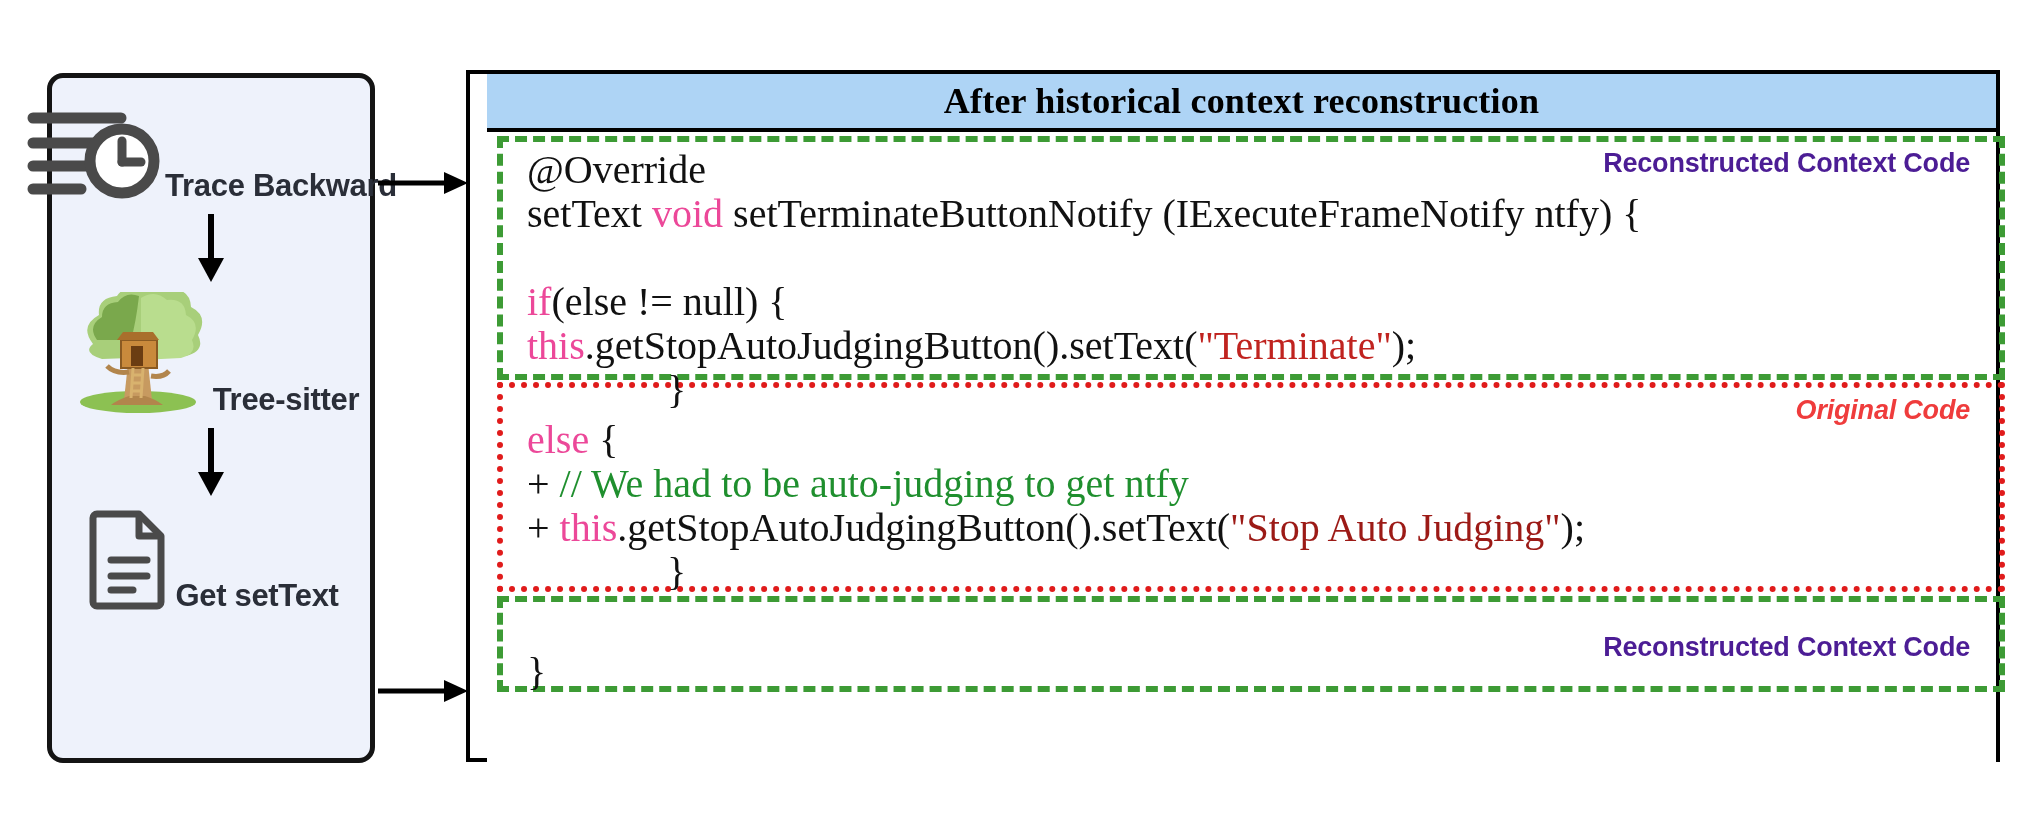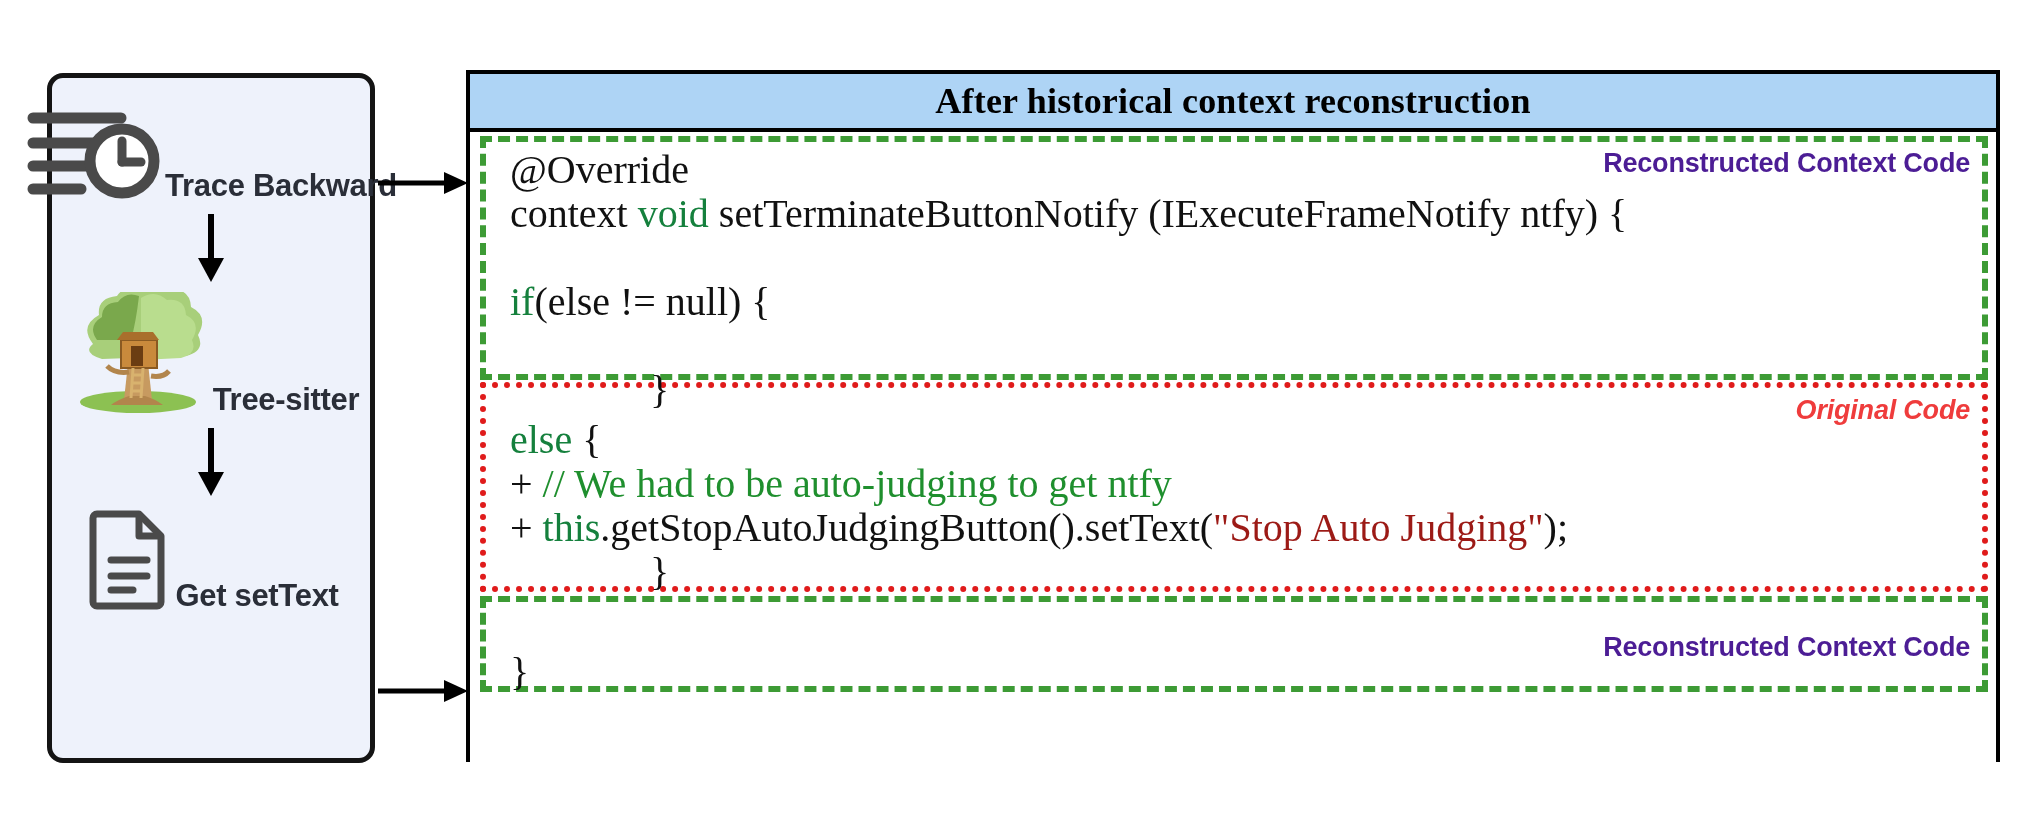--- a/index.html
+++ b/index.html
@@ -20,21 +20,21 @@
     margin-top:6px; white-space:nowrap;
   }
   .down-arrow{display:block;margin:8px 0 4px 0;}
 
   
   .side-arrow{position:absolute;}
 
   
   #code-card{
     position:absolute; left:466px; top:70px; width:1534px; height:692px;
-    border:4px solid #000; box-sizing:border-box; background:#fff;
+    border:4px solid #000; box-sizing:border-box; background:#fff;padding-left:17px;
   }
   #code-header{
     height:58px; background:#aed4f5; border-bottom:4px solid #000;
     display:flex; align-items:center; justify-content:center;
     box-sizing:border-box;
   }
   #code-header-title{
     font-family:"Liberation Serif",serif; font-weight:bold;
     font-size:36px; color:#000; letter-spacing:0.2px;
   }
@@ -50,21 +50,21 @@
     font-family:"Liberation Sans",sans-serif;
   }
   .label-green{color:#4c1d95;}
   .label-red{color:#ef3c3c;font-style:italic;}
 
   
   .code-line{
     position:absolute; font-family:"Liberation Serif",serif;
     font-size:40px; color:#111; white-space:pre; line-height:1;
   }
-  .kw{color:#15803d;}
+  .kw{color:#ec4899;}
   .str{color:#c0231f;}
   .str-dark{color:#9c1a16;}
   .cmt{color:#1f8f2e;}
 </style>
 </head>
 <body>
 
 <div id="pipeline-panel">
 
   <div class="stage">
@@ -174,25 +174,26 @@
     <span class="anno-label label-green" style="top:16px;right:22px;">Reconstructed Context Code</span>
 
     <div class="anno-box box-red" style="left:10px;top:250px;width:1508px;height:210px;"></div>
     <span class="anno-label label-red" style="top:263px;right:22px;">Original Code</span>
 
     <div class="anno-box box-green" style="left:10px;top:464px;width:1508px;height:96px;"></div>
     <span class="anno-label label-green" style="top:500px;right:22px;">Reconstructed Context Code</span>
 
     <div class="code-line" style="left:40px;top:18px;">@Override</div>
 
-    <div class="code-line" style="left:40px;top:62px;"><span>context </span><span class="kw">void</span><span> setTerminateButtonNotify (IExecuteFrameNotify ntfy) {</span></div>
+    <div class="code-line" style="left:40px;top:62px;"><span>setText </span><span class="kw">void</span><span> setTerminateButtonNotify (IExecuteFrameNotify ntfy) {</span></div>
 
 
     <div class="code-line" style="left:40px;top:150px;"><span class="kw">if</span><span>(else != null) {</span></div>
 
+    <div class="code-line" style="left:40px;top:194px;"><span class="kw">this</span><span>.getStopAutoJudgingButton().setText(</span><span class="str">"Terminate"</span><span>);</span></div>
 
     <div class="code-line" style="left:180px;top:238px;">}</div>
 
     <div class="code-line" style="left:40px;top:288px;"><span class="kw">else</span><span> {</span></div>
 
     <div class="code-line" style="left:40px;top:332px;"><span>+ </span><span class="cmt">// We had to be auto-judging to get ntfy</span></div>
 
     <div class="code-line" style="left:40px;top:376px;"><span>+ </span><span class="kw">this</span><span>.getStopAutoJudgingButton().setText(</span><span class="str-dark">"Stop Auto Judging"</span><span>);</span></div>
 
     <div class="code-line" style="left:180px;top:420px;">}</div>

